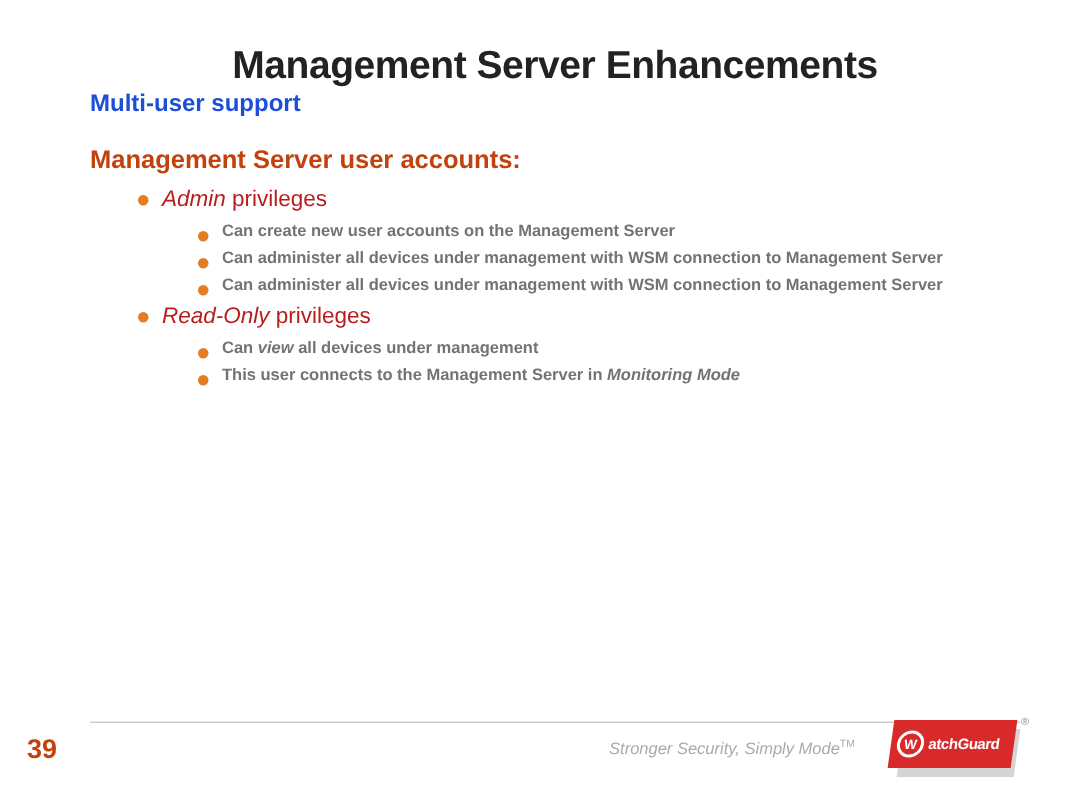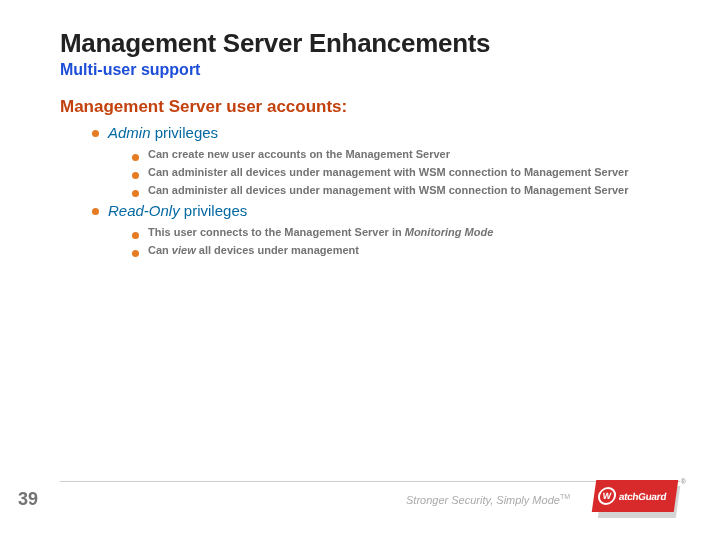--- a/index.html
+++ b/index.html
@@ -15,20 +15,21 @@
   .slide {
     padding: 28px 40px 0 60px;
   }
   .title {
     font-size: 26px;
     font-weight: 900;
     font-family: "Arial Black", Arial, sans-serif;
     color: #222;
     letter-spacing: -0.3px;
     margin: 0 0 2px 0;
+    text-align: center;
   }
   .subtitle {
     font-size: 16px;
     font-weight: 900;
     font-family: "Arial Black", Arial, sans-serif;
     color: #1d4ed8;
     margin: 0 0 18px 0;
   }
   .heading {
     font-size: 17px;
@@ -36,21 +37,21 @@
     font-family: "Arial Black", Arial, sans-serif;
     color: #c2410c;
     margin: 0 0 6px 0;
   }
   .l1 {
     margin: 0 0 4px 0;
     padding-left: 48px;
     position: relative;
     font-size: 15px;
     line-height: 1.3;
-    color: #0369a1;
+    color: #b91c1c;
   }
   .l2 {
     margin: 0 0 4px 0;
     padding-left: 88px;
     position: relative;
     font-size: 11px;
     line-height: 1.3;
     color: #737373;
     font-weight: bold;
   }
@@ -67,21 +68,21 @@
   .l1::before { left: 32px; }
   .l2::before { left: 72px; }
   .italic { font-style: italic; }
   .page-num {
     position: absolute;
     left: 18px;
     bottom: 30px;
     font-size: 18px;
     font-weight: 900;
     font-family: "Arial Black", Arial, sans-serif;
-    color: #737373;
+    color: #c2410c;
   }
   .footer-line {
     position: absolute;
     left: 60px;
     right: 40px;
     bottom: 58px;
     height: 1px;
     background: #ccc;
   }
   .tagline {
@@ -168,24 +169,24 @@
   </div>
   <div class="l2">Can create new user accounts on the Management Server</div>
   <div class="l2">Can administer all devices under management with WSM connection to Management Server</div>
 
   <div class="l2">Can administer all devices under management with WSM connection to Management Server</div>
 
   <div class="l1">
     <span class="italic">Read-Only</span><span> privileges</span>
   </div>
   <div class="l2">
+    <span>Can </span><span class="italic">view</span><span> all devices under management</span>
+  </div>
+  <div class="l2">
     <span>This user connects to the Management Server in </span><span class="italic">Monitoring Mode</span>
-  </div>
-  <div class="l2">
-    <span>Can </span><span class="italic">view</span><span> all devices under management</span>
   </div>
 </div>
 
 <div class="footer-line"></div>
 
 <div class="page-num">39</div>
 
 <div class="tagline">
   <span>Stronger Security, Simply Mode</span><span class="tm">TM</span>
 </div>

